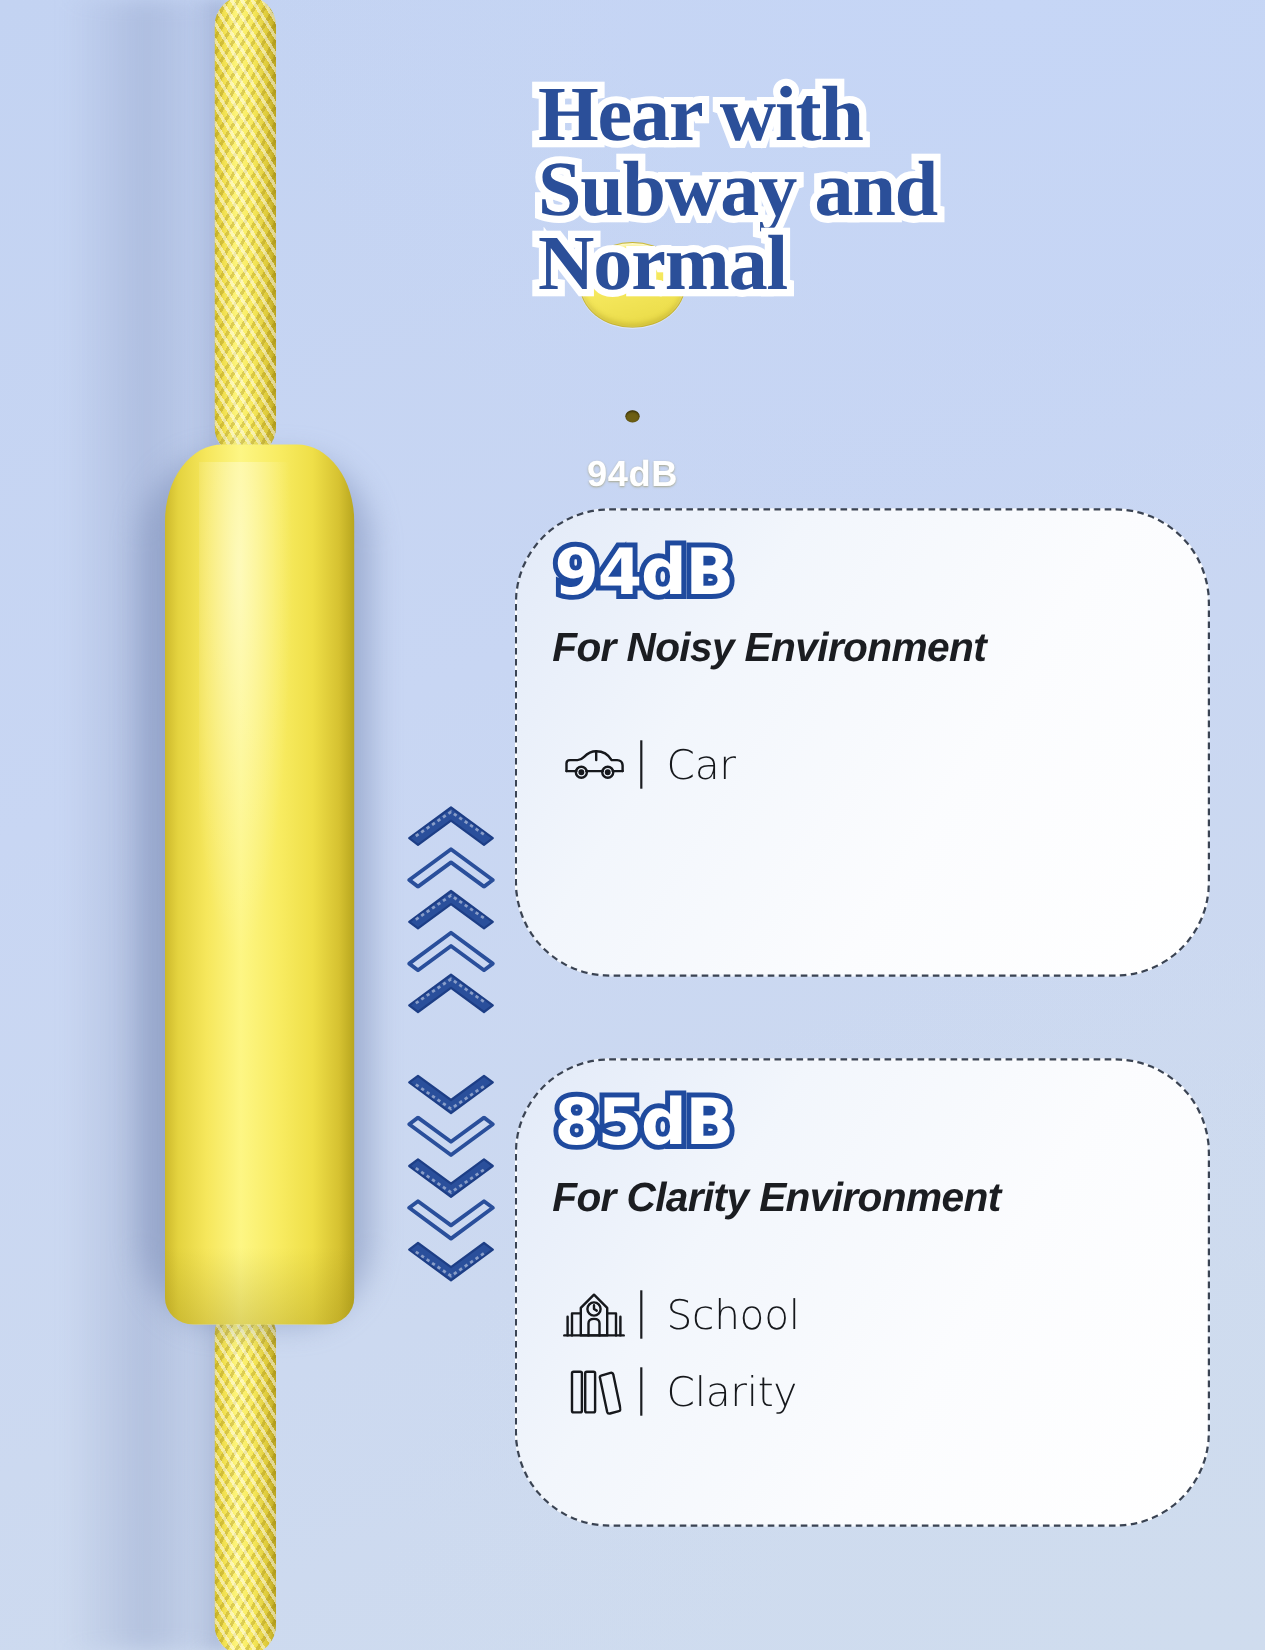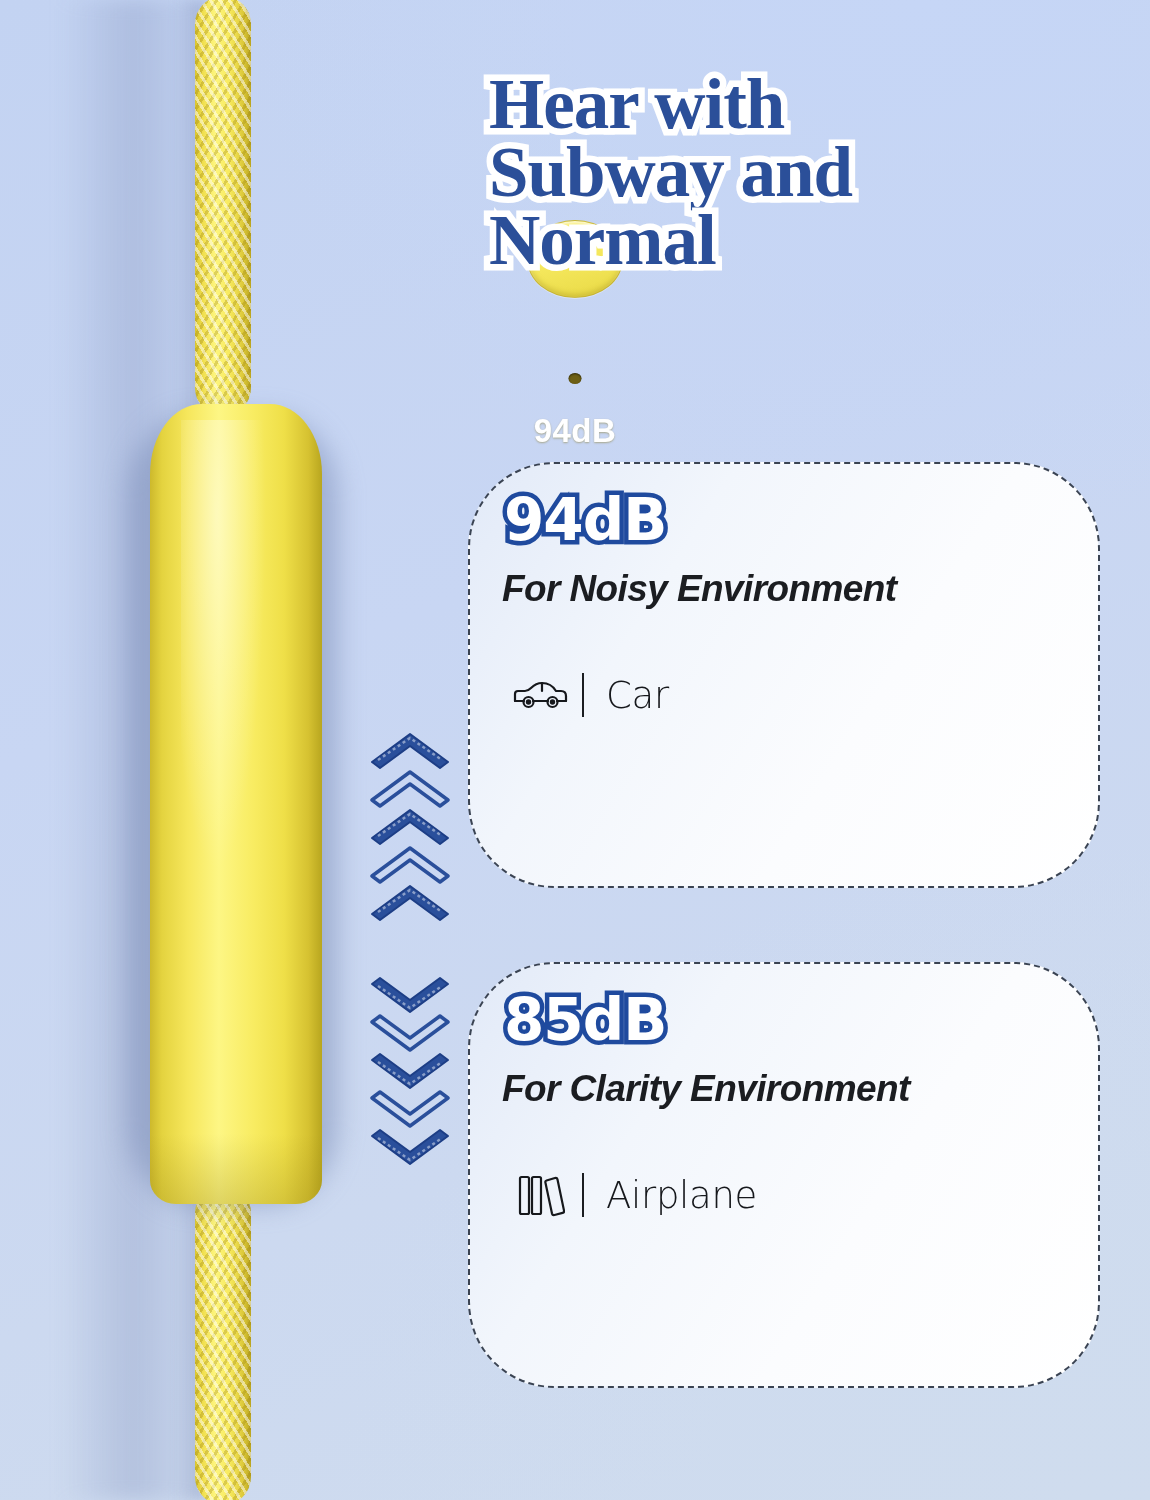--- a/index.html
+++ b/index.html
@@ -264,29 +264,44 @@
 
     </ul>
   </section>
 
   <section id="card-normal" class="card">
     <div class="card-db">85dB</div>
     <div class="card-sub">For Clarity Environment</div>
     <ul class="card-list">
 
 
+      <li class="card-row">
+        <span class="row-icon">
+          <svg width="58" height="46" viewBox="0 0 58 46" fill="none" stroke="#16181c" stroke-width="2.2" stroke-linecap="round" stroke-linejoin="round">
+            <path d="M17 17 L29 5 L41 17 L41 42 L17 42 Z"></path>
+            <circle cx="29" cy="18" r="6"></circle>
+            <path d="M29 14.5 L29 18 L31.5 19.5"></path>
+            <path d="M24 42 L24 31 C24 28.5 26 27 29 27 C32 27 34 28.5 34 31 L34 42"></path>
+            <path d="M17 22 L9 22 L9 42 M5 42 L5 25"></path>
+            <path d="M41 22 L49 22 L49 42 M53 42 L53 25"></path>
+            <path d="M2 42 L56 42"></path>
+          </svg>
+        </span>
+        <span class="row-divider"></span>
+        <span class="row-label">School</span>
+      </li>
 
       <li class="card-row">
         <span class="row-icon">
           <svg width="50" height="46" viewBox="0 0 50 46" fill="none" stroke="#16181c" stroke-width="2.2" stroke-linecap="round" stroke-linejoin="round">
             <rect x="5" y="5" width="9" height="37" rx="1.5"></rect>
             <rect x="17" y="5" width="9" height="37" rx="1.5"></rect>
             <path d="M31.5 8.5 L40 6 C41.2 5.7 42.2 6.3 42.5 7.4 L49 38.5 C49.3 39.7 48.7 40.6 47.6 40.9 L39.5 43 C38.3 43.3 37.3 42.7 37 41.6 L30.4 10.5 C30.1 9.4 30.5 8.8 31.5 8.5 Z"></path>
           </svg>
         </span>
         <span class="row-divider"></span>
-        <span class="row-label">Airplane</span>
+        <span class="row-label">Clarity</span>
       </li>
 
     </ul>
   </section>
 
 </div>
 
 </body></html>

